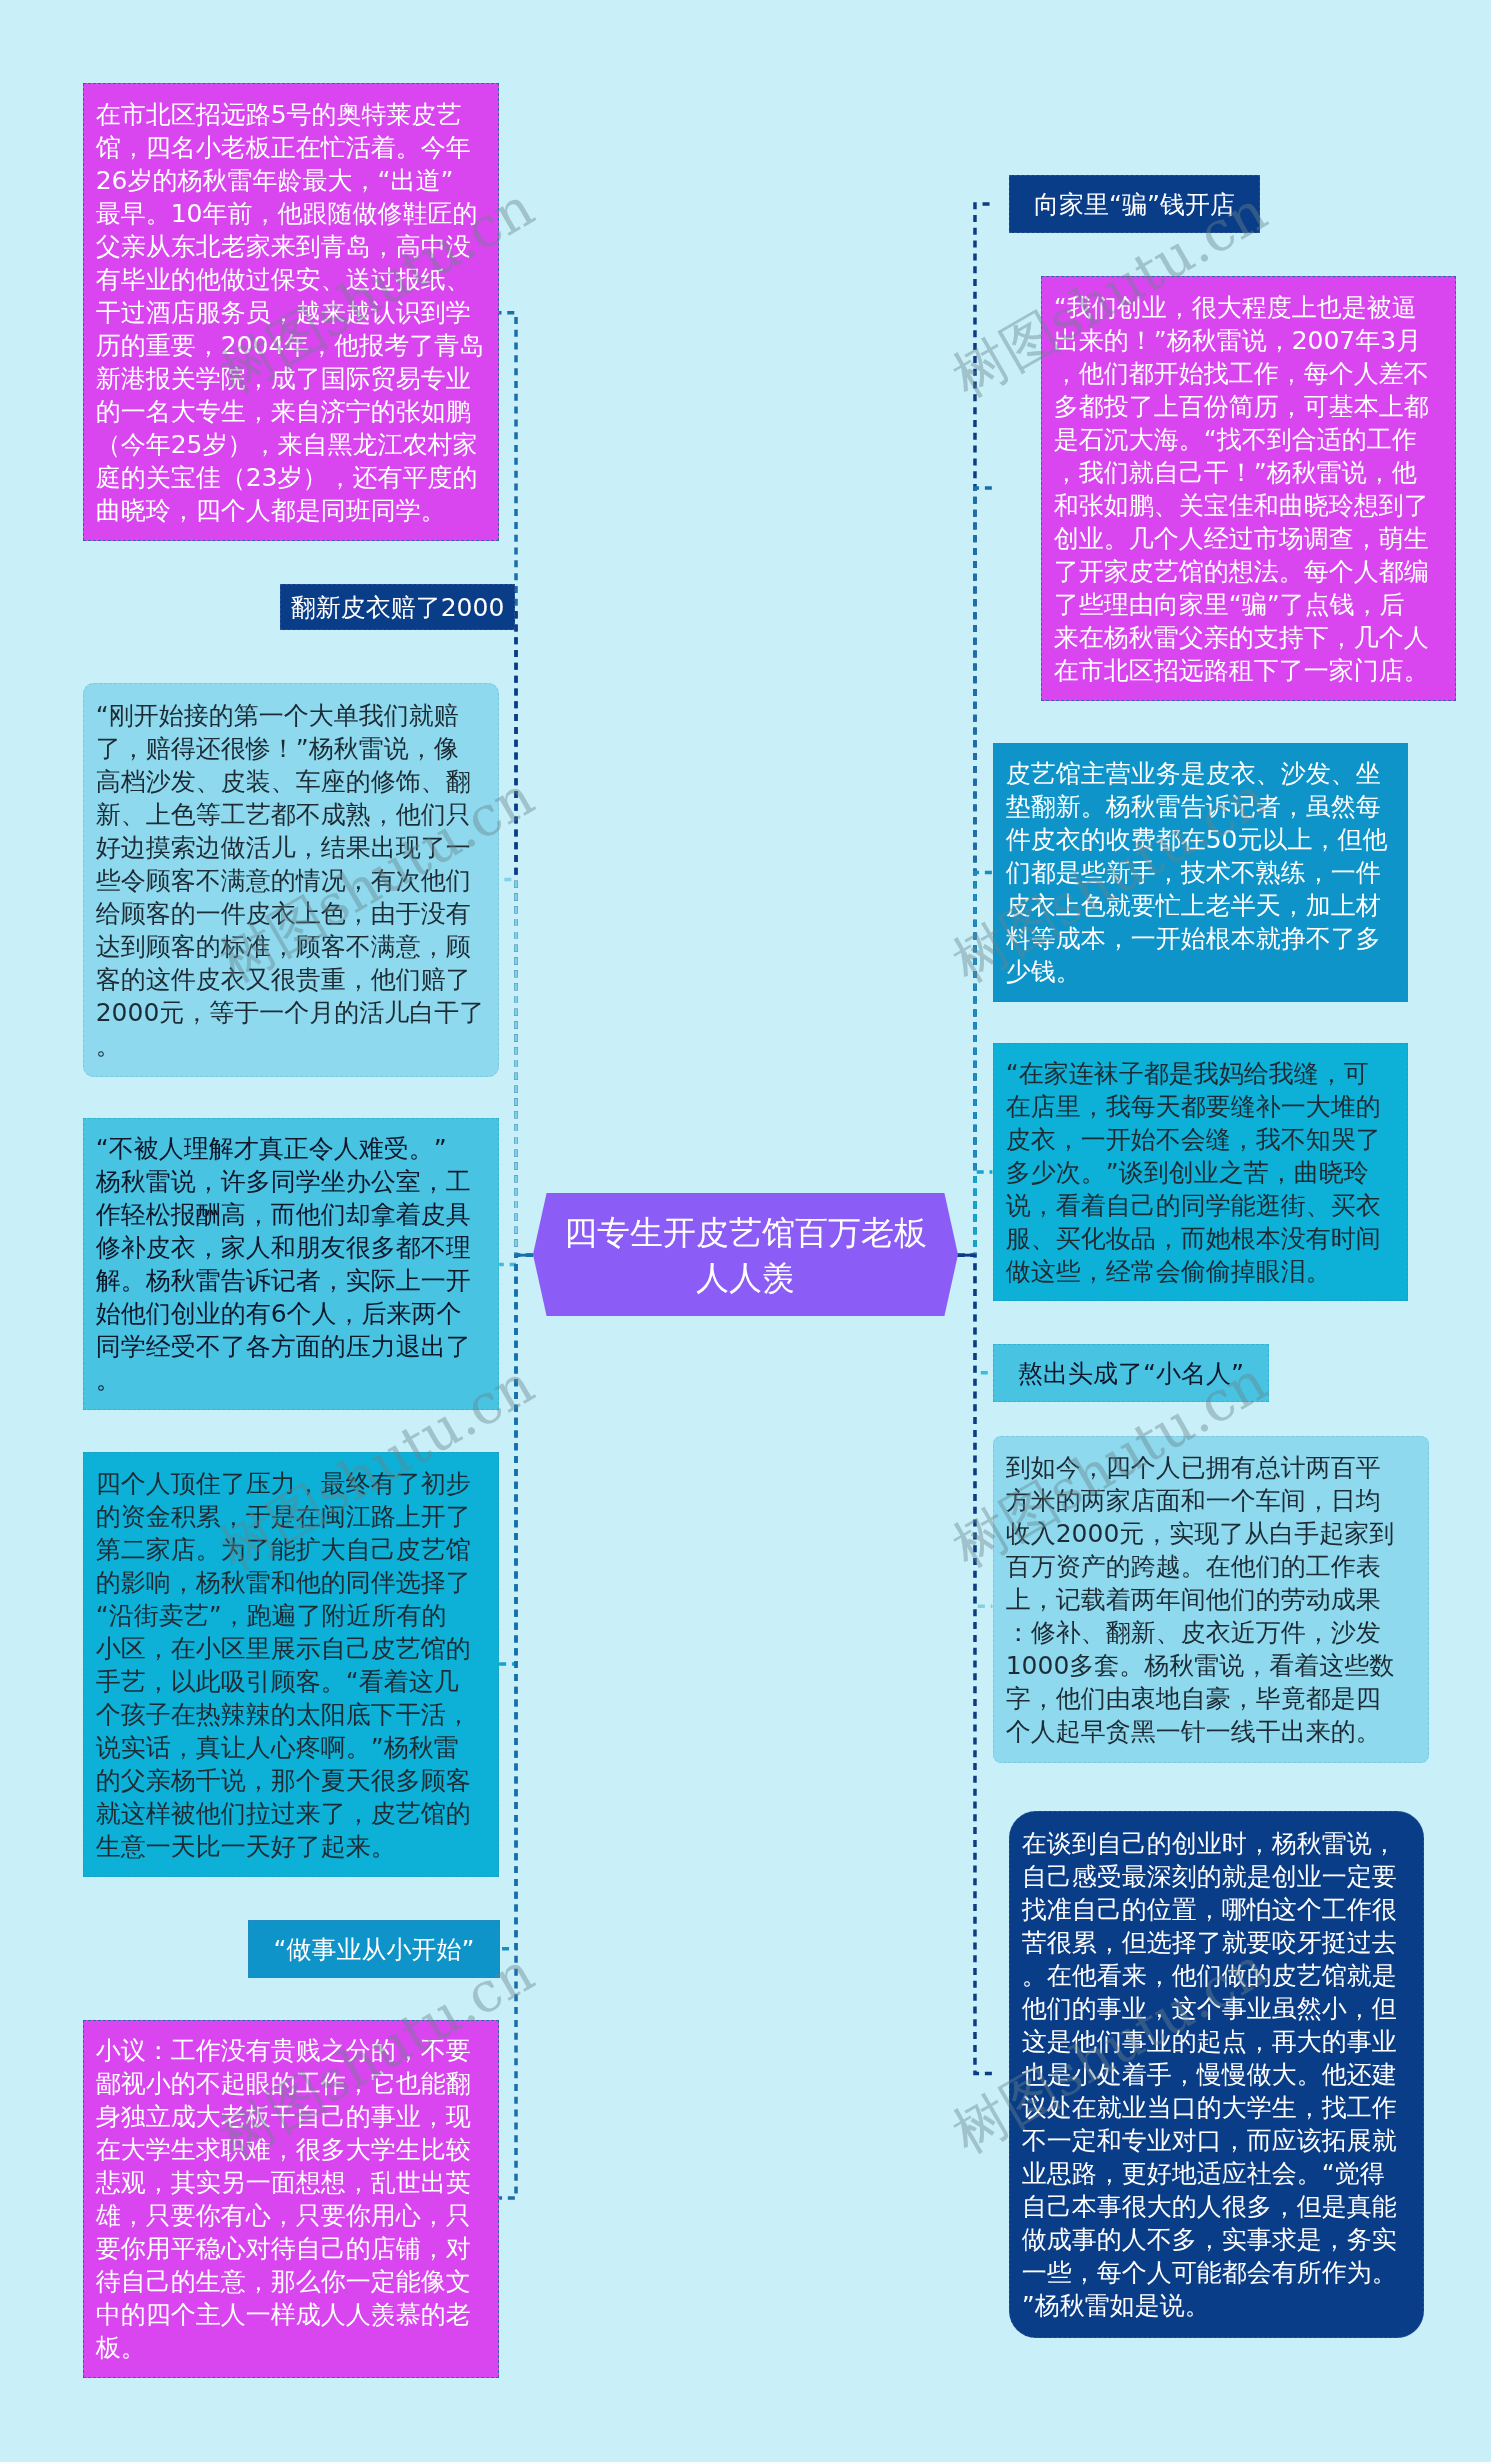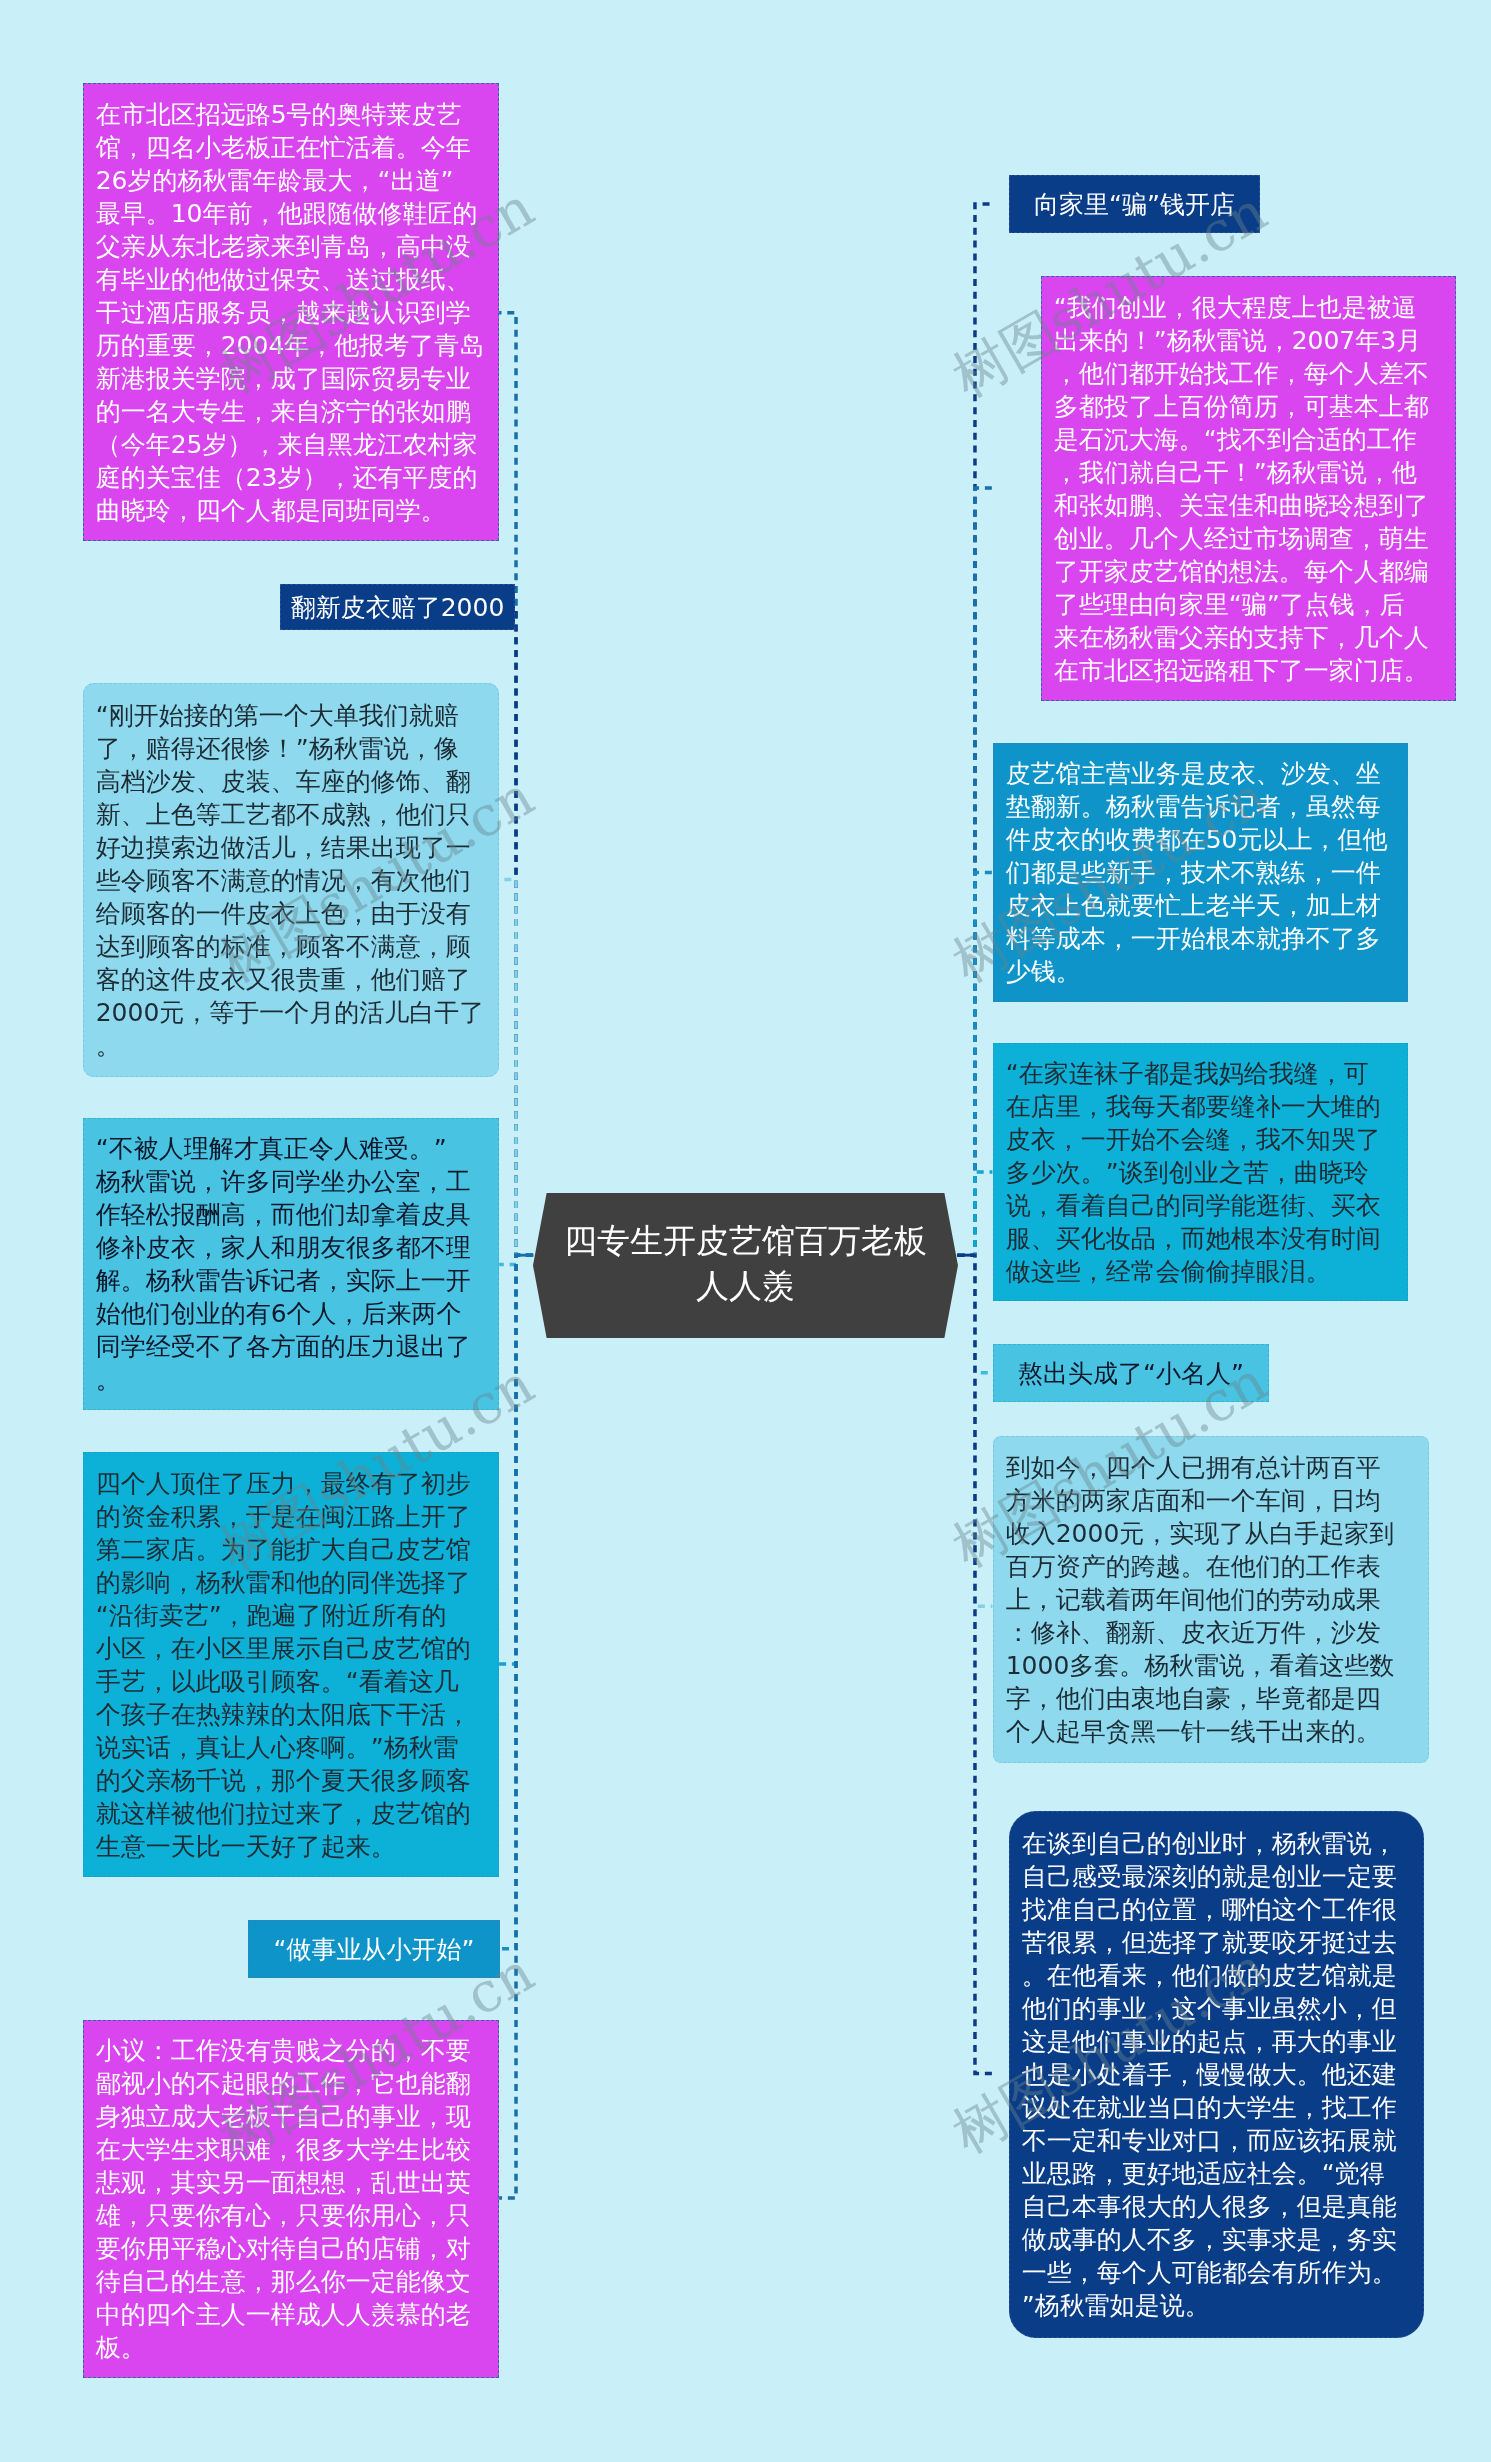--- a/index.html
+++ b/index.html
@@ -26,25 +26,25 @@
   }
   .ln { white-space: pre; }
   .c-mid   { background: #d946ef; border-color: #2a6aa2; color: #ffffff; }
   .c-navy  { background: #0a3d88; border-color: #2a5193; color: #ffffff; margin-left: 16px; }
   .c-light { background: #8ed9ee; border-color: #78c9e1; color: #1d2b34; }
   .c-cyanl { background: #48c3e2; border-color: #36b2d2; color: #0f172a; }
   .c-cyan  { background: #0db0d6; border-color: #1b9fc4; color: #1d2b34; }
   .c-blue2 { background: #0f94c9; border-color: #2a86b8; color: #ffffff; }
 
   .central {
-    position: absolute; left: 533px; top: 1193px; width: 425px; height: 145px;
-    background: #404040;
+    position: absolute; left: 533px; top: 1193px; width: 425px; height: 123px;
+    background: #8b5cf6;
     clip-path: polygon(3.2% 0, 96.8% 0, 100% 50%, 96.8% 100%, 3.2% 100%, 0 50%);
     display: flex; flex-direction: column; align-items: center; justify-content: center;
-    color: #ffffff; font-size: 33px; line-height: 45px; white-space: nowrap; font-family: Liberation Mono, monospace;
+    color: #ffffff; font-size: 33px; line-height: 45px; white-space: nowrap;
   }
   .central .ln { text-align: center; }
 
   svg.links { position: absolute; left: 0; top: 0; width: 1491px; height: 2462px; pointer-events: none; }
   svg.links path { fill: none; stroke-width: 6; stroke-dasharray: 12 10; }
   svg.links path.solid { stroke-dasharray: none; stroke-width: 5; }
   .s-mid   { stroke: #1a6eaa; }
   .s-navy  { stroke: #0d3c85; }
   .s-light { stroke: #82d0e6; }
   .s-cyanl { stroke: #3fbadb; }

